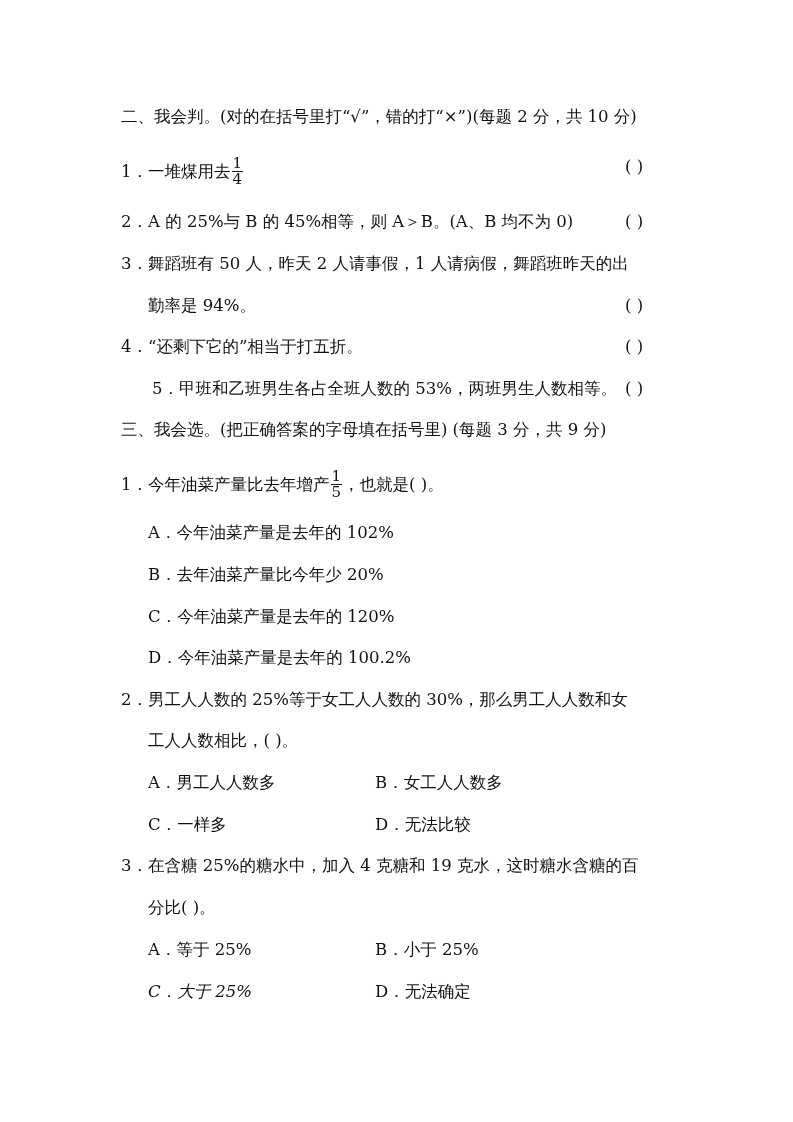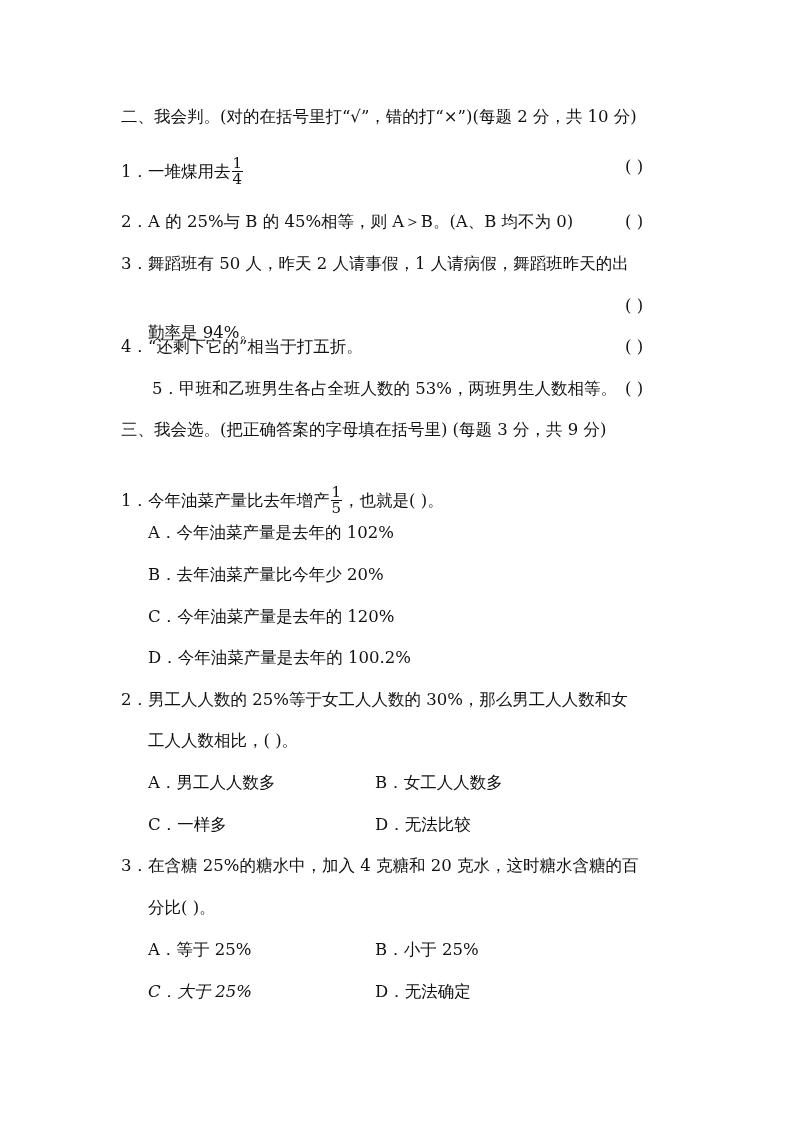--- a/index.html
+++ b/index.html
@@ -44,36 +44,36 @@
 <div class="paren" style="left:625px; top:157px;">(        )</div>
 
 <div class="line" style="left:121px; top:212px;">
   <span>2．</span><span>A 的 25%与 B 的 45%相等，则 A＞B。(A、B 均不为 0)</span>
 </div>
 <div class="paren" style="left:625px; top:212px;">(        )</div>
 
 <div class="line" style="left:121px; top:254px;">
   <span>3．</span><span>舞蹈班有 50 人，昨天 2 人请事假，1 人请病假，舞蹈班昨天的出</span>
 </div>
-<div class="line" style="left:148px; top:296px;margin-top:27px;">勤率是 94%。</div>
+<div class="line" style="left:148px; top:296px;">勤率是 94%。</div>
 <div class="paren" style="left:625px; top:296px;">(        )</div>
 
 <div class="line" style="left:121px; top:337px;">
   <span>4．</span><span>“还剩下它的”相当于打五折。</span>
 </div>
 <div class="paren" style="left:625px; top:337px;">(        )</div>
 
 <div class="line" style="left:121px; top:379px;margin-left:31px;">
   <span>5．</span><span>甲班和乙班男生各占全班人数的 53%，两班男生人数相等。</span>
 </div>
 <div class="paren" style="left:625px; top:379px;">(        )</div>
 
 <div class="line" style="left:121px; top:420px;">三、我会选。(把正确答案的字母填在括号里) (每题 3 分，共 9 分)</div>
 
-<div class="line" style="left:121px; top:470px;margin-top:16px;">
+<div class="line" style="left:121px; top:470px;">
   <span>1．</span><span>今年油菜产量比去年增产</span><span class="frac"><span class="num">1</span><span class="den">5</span></span><span>，也就是(        )。</span>
 </div>
 <div class="line" style="left:148px; top:523px;">
   <span>A．</span><span>今年油菜产量是去年的 102%</span>
 </div>
 <div class="line" style="left:148px; top:565px;">
   <span>B．</span><span>去年油菜产量比今年少 20%</span>
 </div>
 <div class="line" style="left:148px; top:607px;">
   <span>C．</span><span>今年油菜产量是去年的 120%</span>
@@ -93,21 +93,21 @@
   <span>B．</span><span>女工人人数多</span>
 </div>
 <div class="line" style="left:148px; top:815px;">
   <span>C．</span><span>一样多</span>
 </div>
 <div class="line" style="left:375px; top:815px;">
   <span>D．</span><span>无法比较</span>
 </div>
 
 <div class="line" style="left:121px; top:856px;">
-  <span>3．</span><span>在含糖 25%的糖水中，加入 4 克糖和 20 克水，这时糖水含糖的百</span>
+  <span>3．</span><span>在含糖 25%的糖水中，加入 4 克糖和 19 克水，这时糖水含糖的百</span>
 </div>
 <div class="line" style="left:148px; top:898px;">分比(        )。</div>
 <div class="line" style="left:148px; top:940px;">
   <span>A．</span><span>等于 25%</span>
 </div>
 <div class="line" style="left:375px; top:940px;">
   <span>B．</span><span>小于 25%</span>
 </div>
 <div class="line" style="left:148px; top:982px;font-style:italic;">
   <span>C．</span><span>大于 25%</span>

